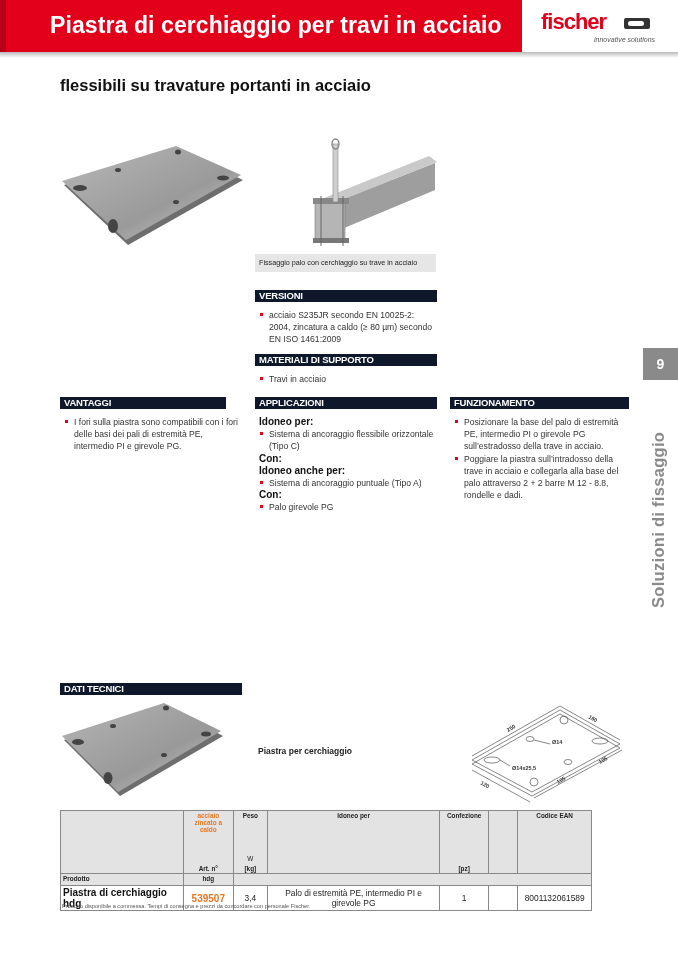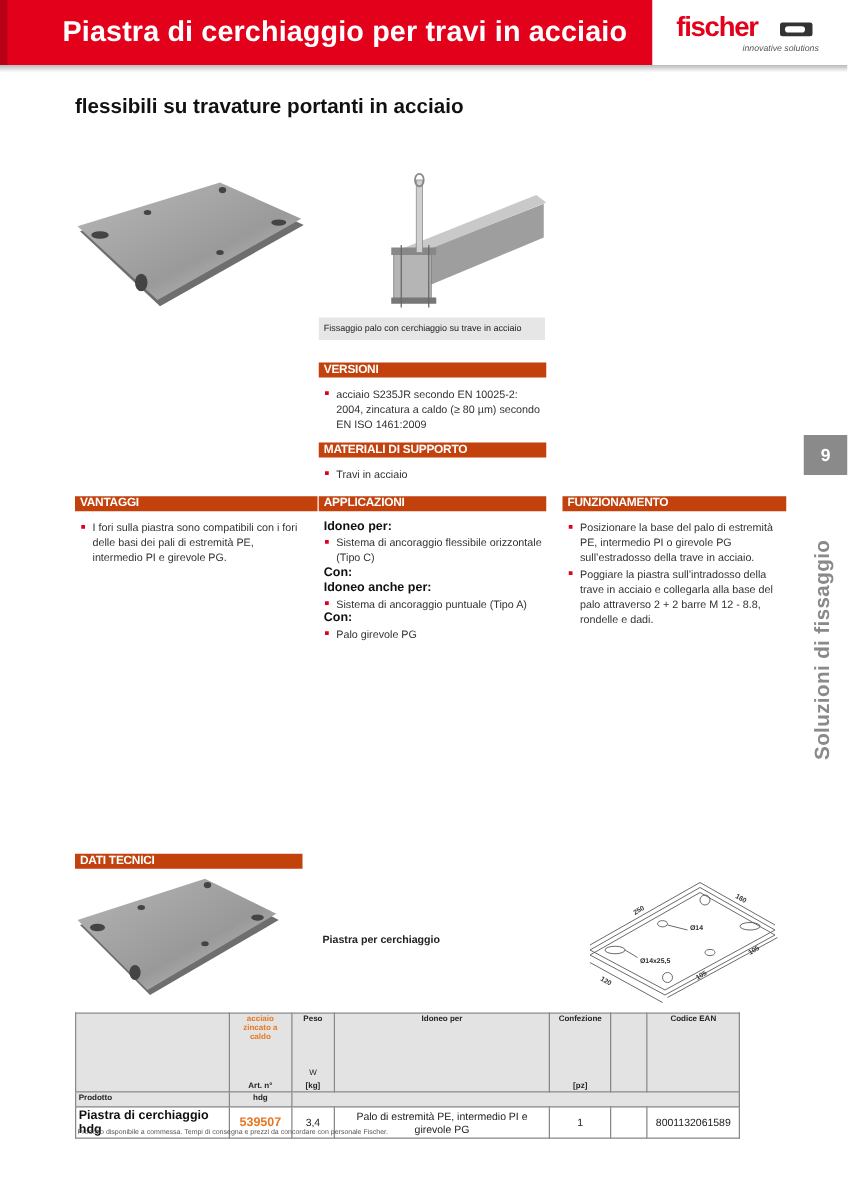--- a/index.html
+++ b/index.html
@@ -18,21 +18,21 @@
   .logo-tag { position: absolute; left: 594px; top: 36px; font-size: 7px; font-style: italic; color: #555; white-space: nowrap; }
 
   
   .headline { position: absolute; left: 60px; top: 75px; width: 540px; font-size: 16.5px; font-weight: bold; color: #111; line-height: 21px; }
 
   
   .plate-img { position: absolute; }
   .caption-box { position: absolute; left: 255px; top: 254px; width: 181px; height: 18px; background: #e6e6e6; font-size: 7.2px; color: #222; padding: 4px 0 0 4px; white-space: nowrap; }
 
   
-  .sec-label { position: absolute; height: 12px; background: #c2410c; color: #fff; font-weight: bold; font-size: 9.5px; line-height: 12px; padding-left: 4px; letter-spacing: -0.2px; white-space: nowrap; }
+  .sec-label { position: absolute; height: 12px; background: #0f172a; color: #fff; font-weight: bold; font-size: 9.5px; line-height: 12px; padding-left: 4px; letter-spacing: -0.2px; white-space: nowrap; }
   .sec-body { position: absolute; font-size: 8.6px; color: #333; line-height: 12.2px; }
   .sec-body ul { list-style: none; }
   .sec-body li { position: relative; padding-left: 10px; }
   .sec-body li::before { content: ""; position: absolute; left: 1px; top: 4px; width: 3px; height: 3px; background: #e2001a; }
   .sec-body .sub { font-weight: bold; color: #111; font-size: 10px; }
 
   
   .side-num { position: absolute; left: 643px; top: 348px; width: 35px; height: 32px; background: #8a8a8a; color: #fff; font-weight: bold; font-size: 14px; text-align: center; line-height: 32px; }
   .side-text { position: absolute; left: 649px; top: 608px; transform-origin: 0 0; transform: rotate(-90deg); font-size: 16.5px; font-weight: bold; color: #8a8a8a; white-space: nowrap; letter-spacing: 0.3px; }
 
@@ -111,21 +111,21 @@
   </ul>
 </div>
 
 <div class="sec-label" style="left:255px; top:354px; width:182px;">MATERIALI DI SUPPORTO</div>
 <div class="sec-body" style="left:259px; top:373px; width:178px;">
   <ul>
     <li>Travi in acciaio</li>
   </ul>
 </div>
 
-<div class="sec-label" style="left:60px; top:397px; width:194px;">VANTAGGI</div>
+<div class="sec-label" style="left:60px; top:397px; width:166px;">VANTAGGI</div>
 <div class="sec-body" style="left:64px; top:416px; width:180px;">
   <ul>
     <li>I fori sulla piastra sono compatibili con i fori delle basi dei pali di estremità PE, intermedio PI e girevole PG.</li>
   </ul>
 </div>
 
 <div class="sec-label" style="left:255px; top:397px; width:182px;">APPLICAZIONI</div>
 <div class="sec-body" style="left:259px; top:416px; width:180px;">
   <div class="sub">Idoneo per:</div>
   <ul>

